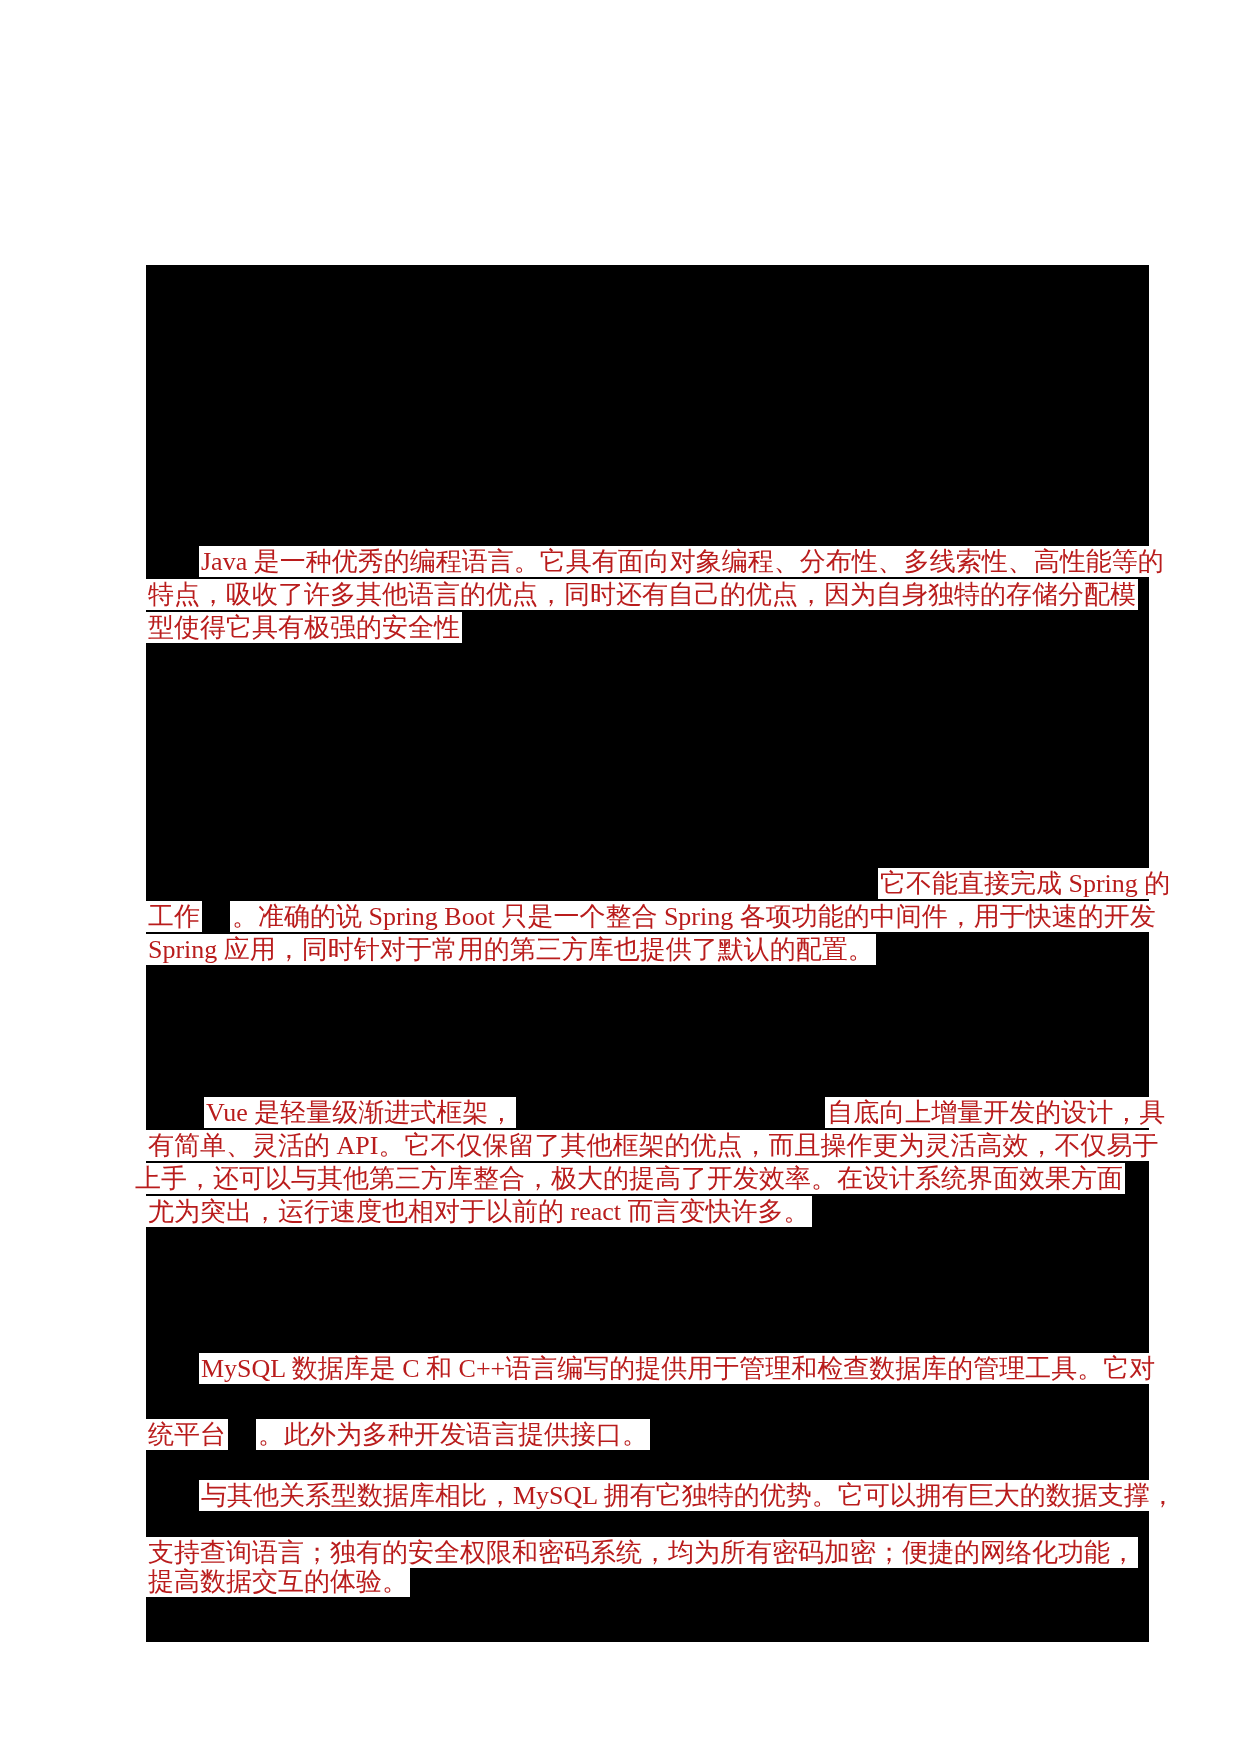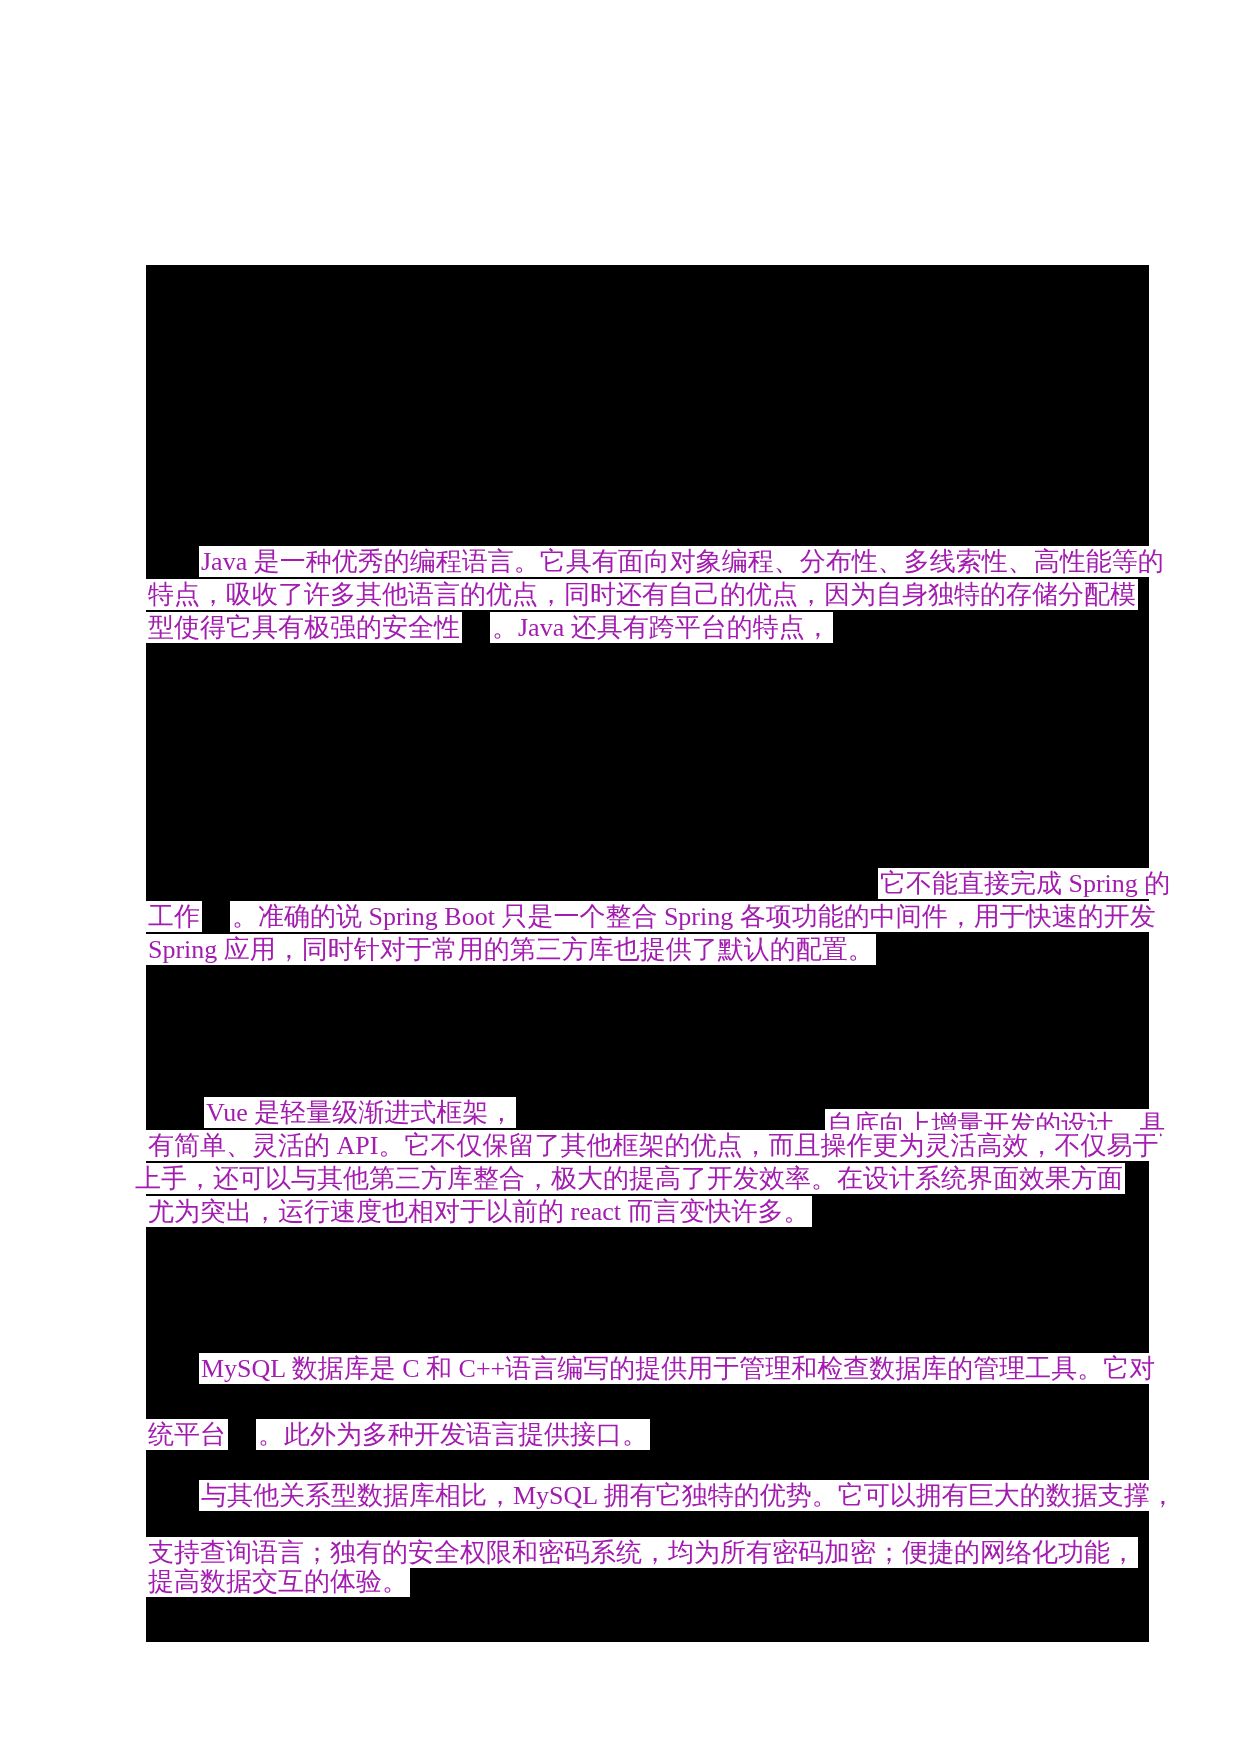--- a/index.html
+++ b/index.html
@@ -27,21 +27,21 @@
     height: 31px;
     font-size: 26px;
     line-height: 31px;
     white-space: nowrap;
     z-index: 2;
   }
   .line.full { background: #ffffff; }
   .seg {
     display: inline-block;
     background: #ffffff;
-    color: #a21caf;
+    color: #b91c1c;
     height: 31px;
     padding: 0 2px;
     white-space: nowrap;
     flex: 0 0 auto;
   }
   .gap {
     display: inline-block;
     background: #000000;
     height: 31px;
     flex: 0 0 auto;
@@ -56,39 +56,38 @@
 
   <div class="line full" style="left:199px; top:546px; width:926px;">
     <span class="seg" style="flex:1 1 auto;">Java 是一种优秀的编程语言。它具有面向对象编程、分布性、多线索性、高性能等的</span>
   </div>
   <div class="line full" style="left:146px; top:579px; width:979px;">
     <span class="seg" style="flex:1 1 auto;">特点，吸收了许多其他语言的优点，同时还有自己的优点，因为自身独特的存储分配模</span>
   </div>
   <div class="line" style="left:146px; top:612px;">
     <span class="seg">型使得它具有极强的安全性</span>
     <span class="gap" style="width:28px;"></span>
-    <span class="seg">。Java 还具有跨平台的特点，</span>
   </div>
 
   <div class="line" style="left:878px; top:868px;">
     <span class="seg">它不能直接完成 Spring 的</span>
   </div>
   <div class="line full" style="left:146px; top:901px; width:979px;">
     <span class="seg">工作</span>
     <span class="gap" style="width:28px;"></span>
     <span class="seg" style="flex:1 1 auto;">。准确的说 Spring Boot 只是一个整合 Spring 各项功能的中间件，用于快速的开发</span>
   </div>
   <div class="line" style="left:146px; top:934px;">
     <span class="seg">Spring 应用，同时针对于常用的第三方库也提供了默认的配置。</span>
   </div>
 
   <div class="line" style="left:204px; top:1097px; width:926px;">
     <span class="seg">Vue 是轻量级渐进式框架，</span>
     <span class="gap" style="width:309px;"></span>
-    <span class="seg" style="flex:1 1 auto;margin-top:12px;">自底向上增量开发的设计，具</span>
+    <span class="seg" style="flex:1 1 auto;">自底向上增量开发的设计，具</span>
   </div>
   <div class="line full" style="left:146px; top:1130px; width:979px;">
     <span class="seg" style="flex:1 1 auto;">有简单、灵活的 API。它不仅保留了其他框架的优点，而且操作更为灵活高效，不仅易于</span>
   </div>
   <div class="line full" style="left:146px; top:1163px; width:979px;justify-content:flex-end;">
     <span class="seg" style="flex:1 1 auto;">上手，还可以与其他第三方库整合，极大的提高了开发效率。在设计系统界面效果方面</span>
   </div>
   <div class="line" style="left:146px; top:1196px;">
     <span class="seg">尤为突出，运行速度也相对于以前的 react 而言变快许多。</span>
   </div>

